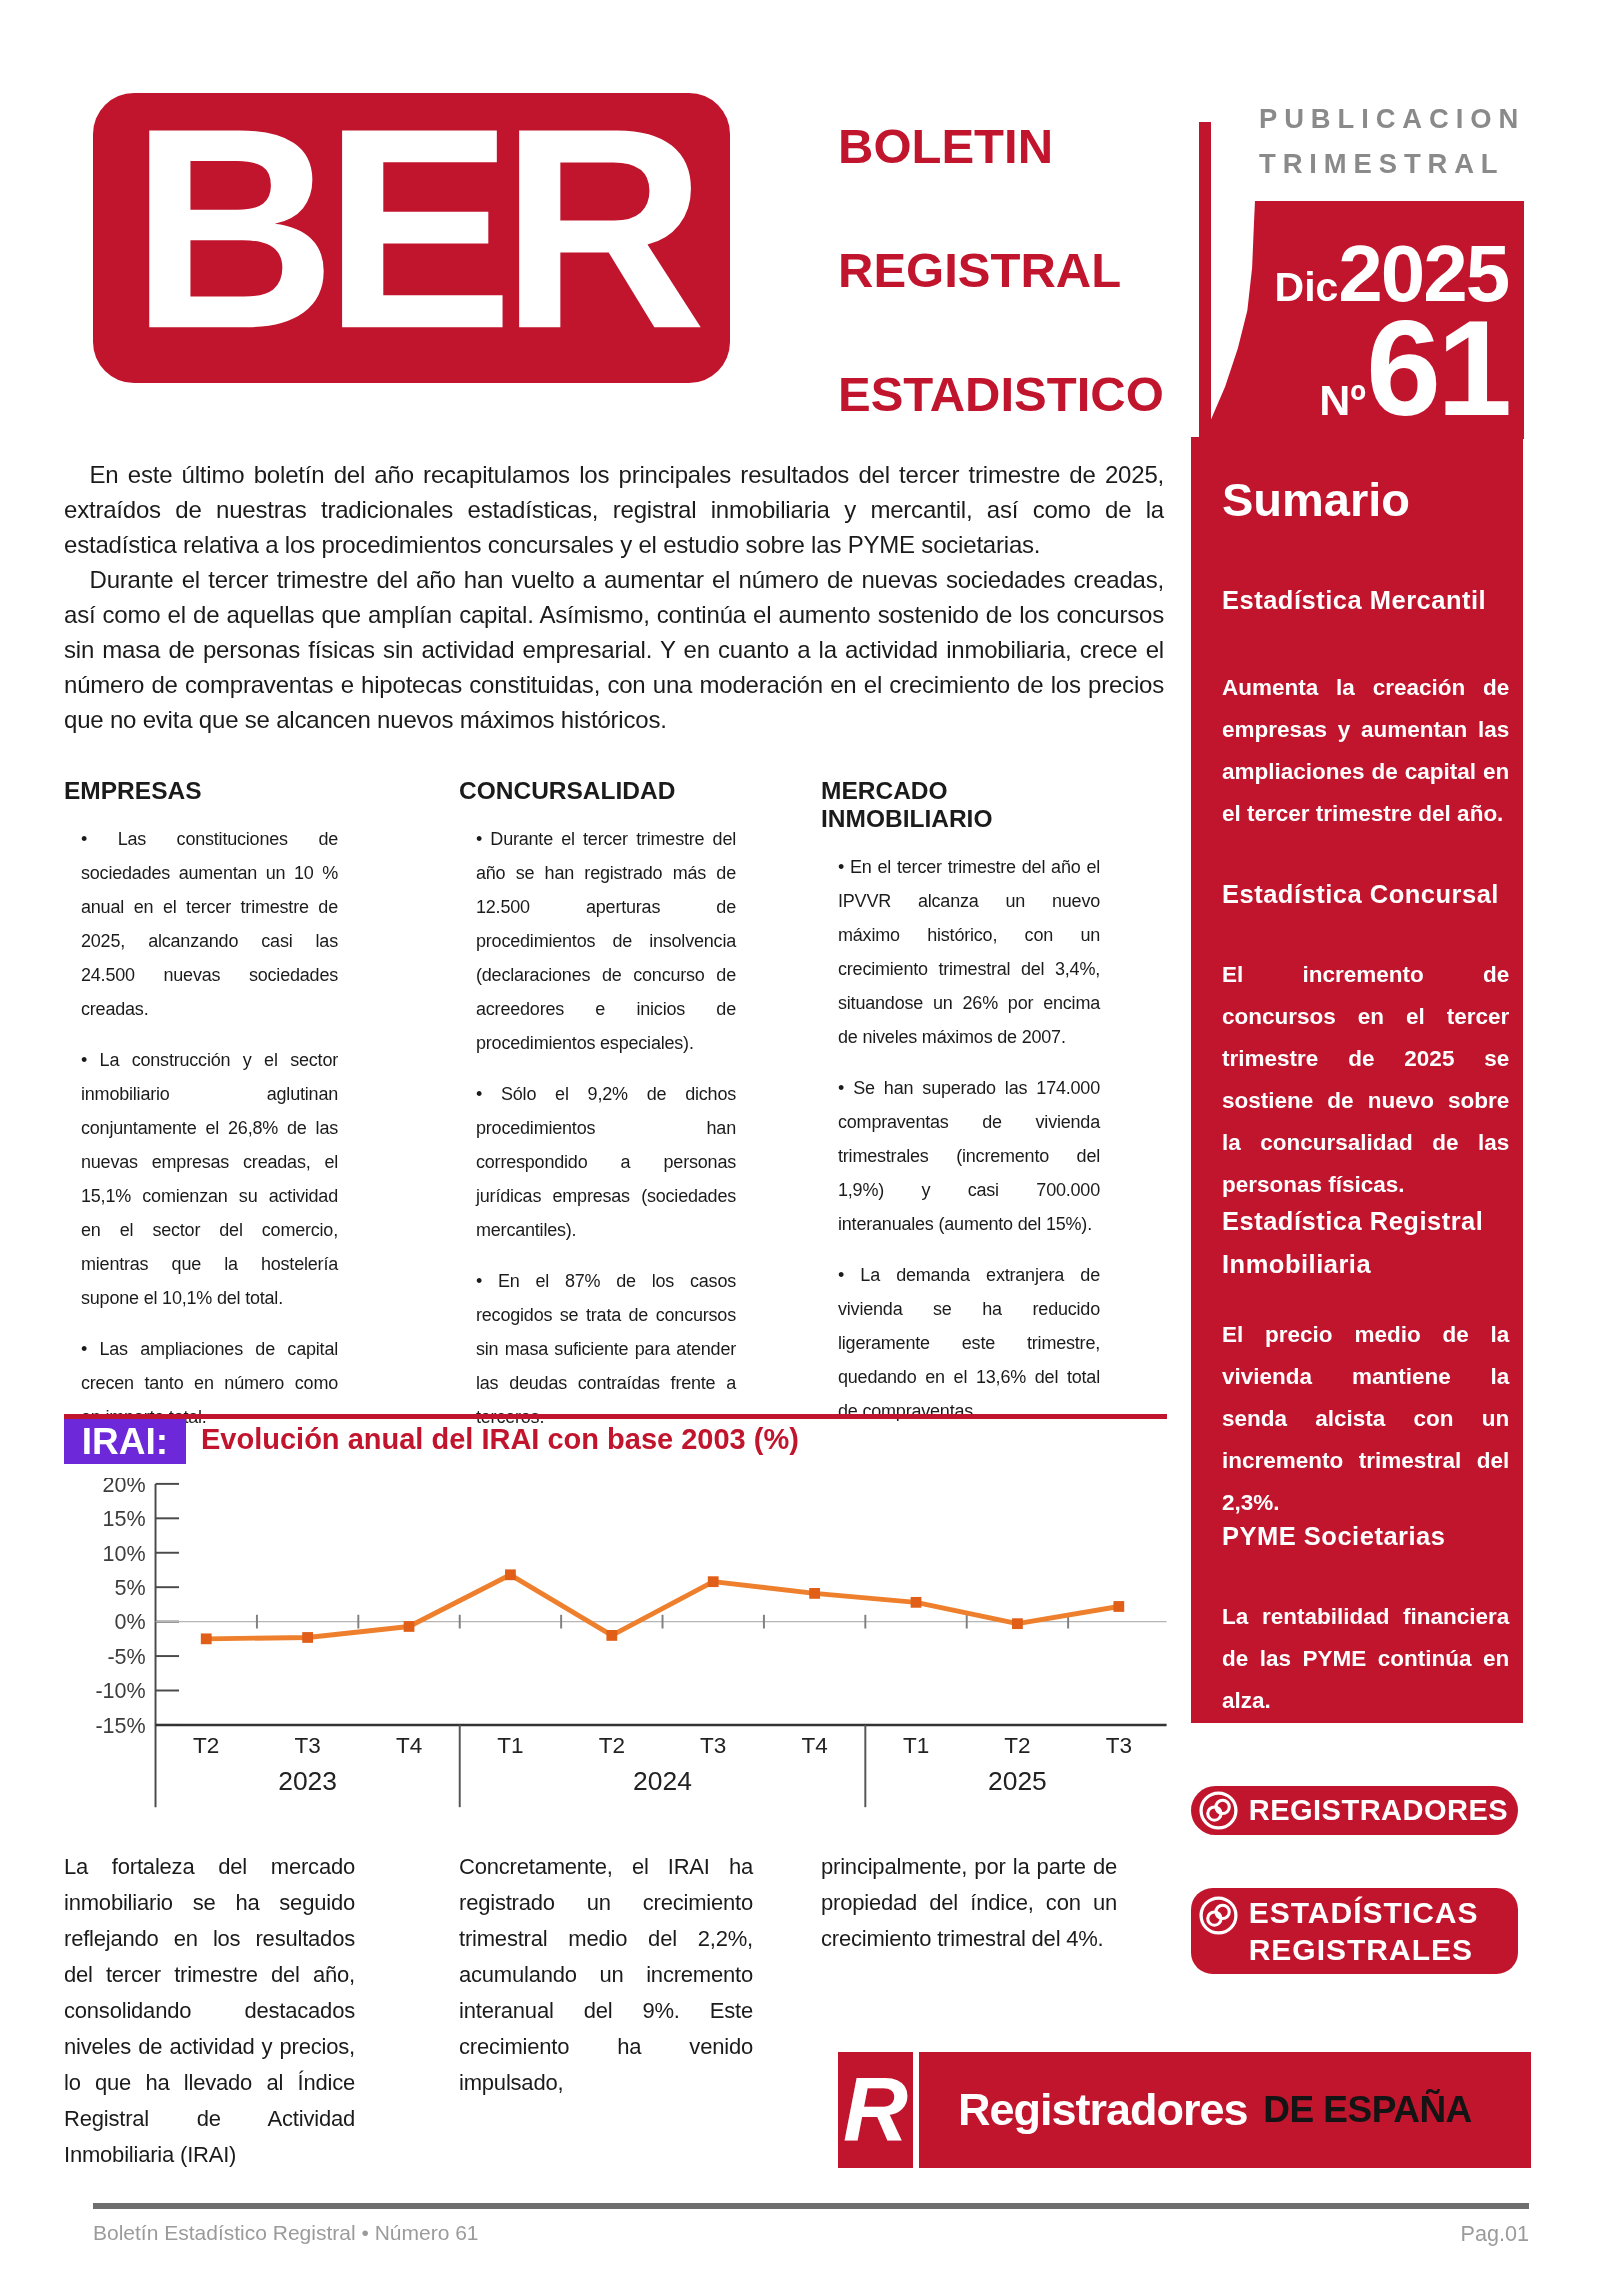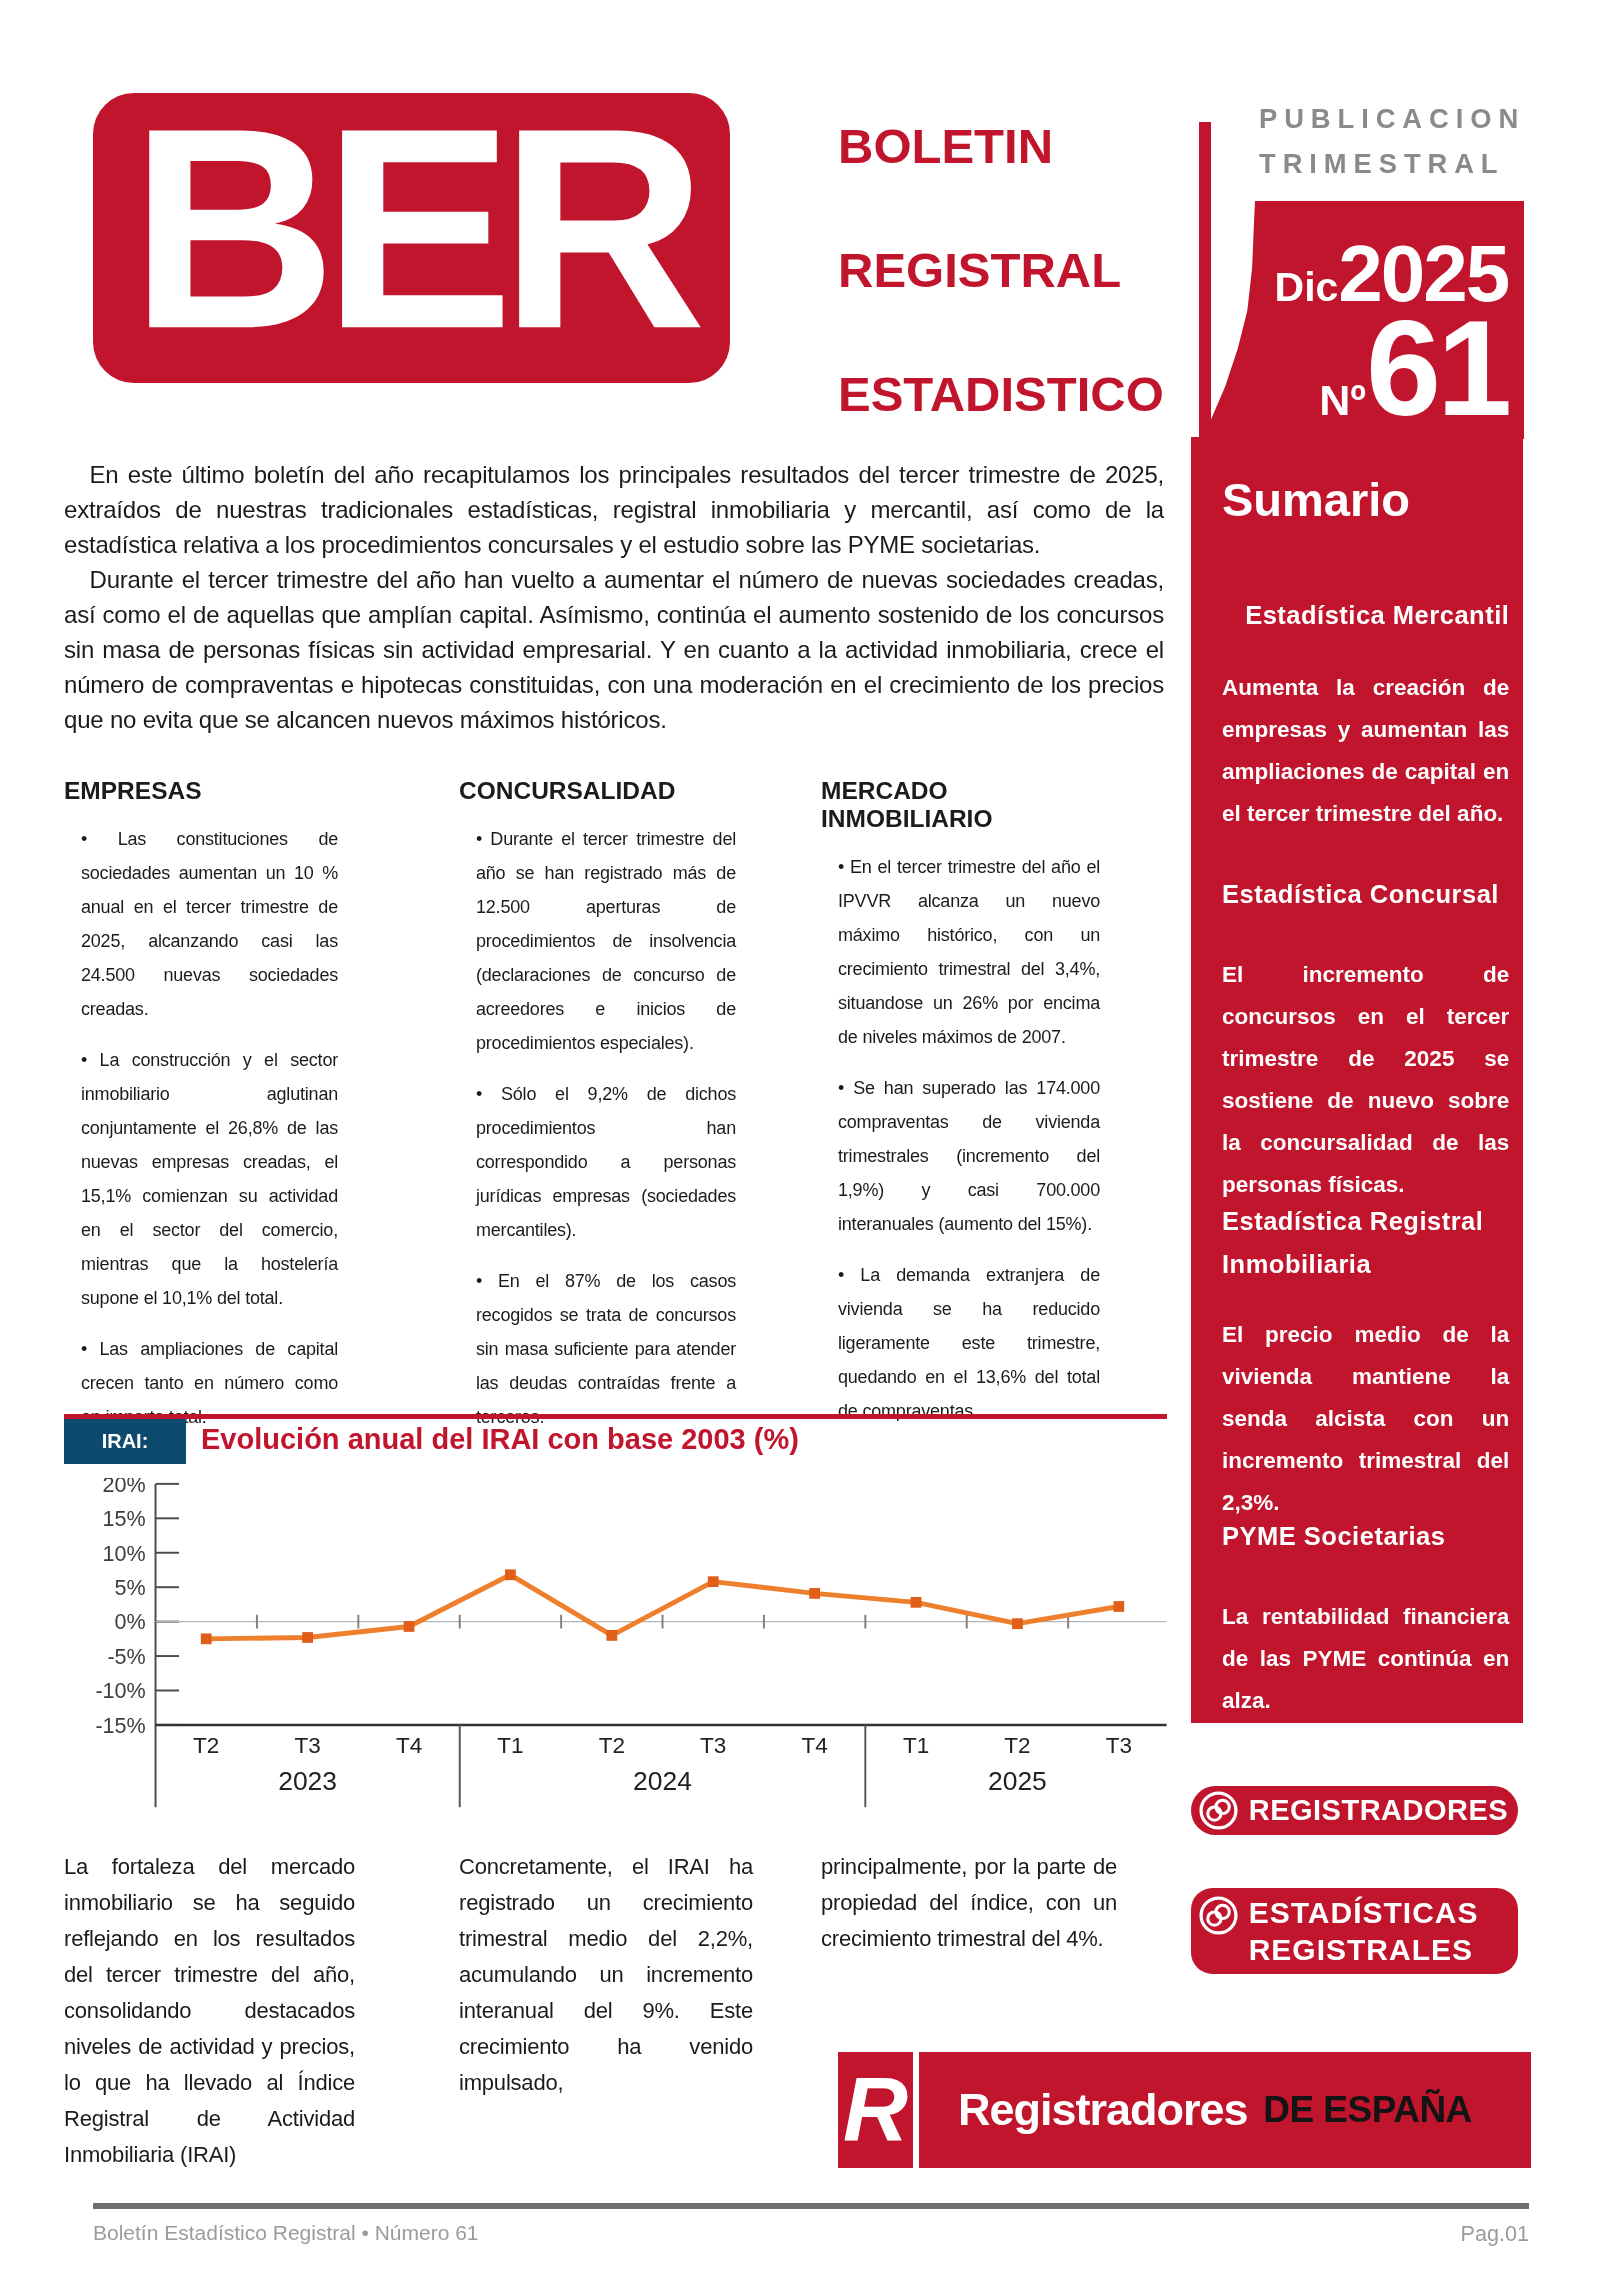--- a/index.html
+++ b/index.html
@@ -36,38 +36,38 @@
   .col{top:777px;}
   .col h3{margin:0 0 9.8px 0;font-size:24.5px;font-weight:bold;letter-spacing:0px;}
   .col p.bullet{margin:17px;font-size:18px;line-height:34px;text-align:justify;letter-spacing:-0.2px;}
   .col p.bullet::before{content:"•  ";}
   .col1{left:64px;width:291px;}
   .col2{left:459px;width:294px;}
   .col3{left:821px;width:296px;}
 
   
   .chart-rule{left:64px;top:1414px;width:1103px;height:4.9px;background:#c1142d;}
-  .chart-label-box{left:64px;top:1419px;width:122px;height:45px;background:#0c4a6e;color:#fff;
-    display:flex;align-items:center;justify-content:center;font-weight:bold;font-size:20px;}
+  .chart-label-box{left:64px;top:1419px;width:122px;height:45px;background:#6d28d9;color:#fff;
+    display:flex;align-items:center;justify-content:center;font-weight:bold;font-size:37px;}
   .chart-title{left:201px;top:1423px;color:#c1142d;font-weight:bold;font-size:29px;}
 
   #irai-chart{position:absolute;left:64px;top:1478px;}
   #irai-chart text{font-family:"Liberation Sans",sans-serif;}
 
   
   .bcol{top:1849px;}
   .bcol p{margin:0;font-size:22px;line-height:36px;text-align:justify;letter-spacing:-0.2px;}
 
   
   .sidebar{left:1191px;top:437px;width:332px;height:1286px;background:#c1142d;color:#fff;}
   .sidebar .inner{position:absolute;left:31px;right:13.7px;top:0;bottom:0;}
   .sb-title{position:absolute;top:35px;left:0;font-size:47px;font-weight:bold;}
   .sb-h{position:absolute;left:0;right:0;font-size:25.5px;font-weight:bold;letter-spacing:0.5px;line-height:43px;}
   .sb-p{position:absolute;left:0;right:0;font-size:22.5px;font-weight:bold;line-height:42px;text-align:justify;margin-top:7px;}
-  .sb-h1{top:157px;text-align:right;} .sb-p1{top:223px;}
+  .sb-h1{top:142px;} .sb-p1{top:223px;}
   .sb-h2{top:436px;} .sb-p2{top:510px;}
   .sb-h3{top:763px;} .sb-p3{top:870px;}
   .sb-h4{top:1078px;} .sb-p4{top:1152px;}
 
   
   .badge{background:#c1142d;color:#fff;display:flex;align-items:center;}
   .badge1{left:1191px;top:1786px;width:327px;height:49px;border-radius:25.5px;}
   .badge1 .txt{font-weight:bold;font-size:29px;letter-spacing:0.5px;margin-left:9.8px;}
   .badge2{left:1191px;top:1888px;width:327px;height:86px;border-radius:21.6px;align-items:flex-start;}
   .badge2 .icon{margin-top:6.9px;}

